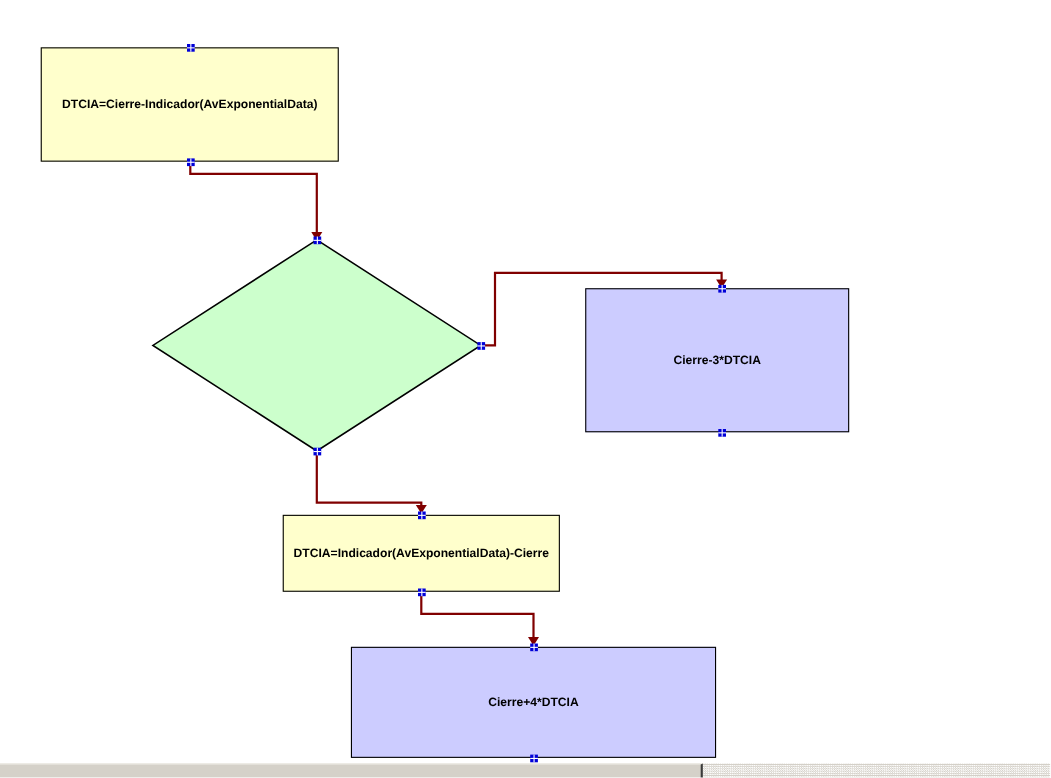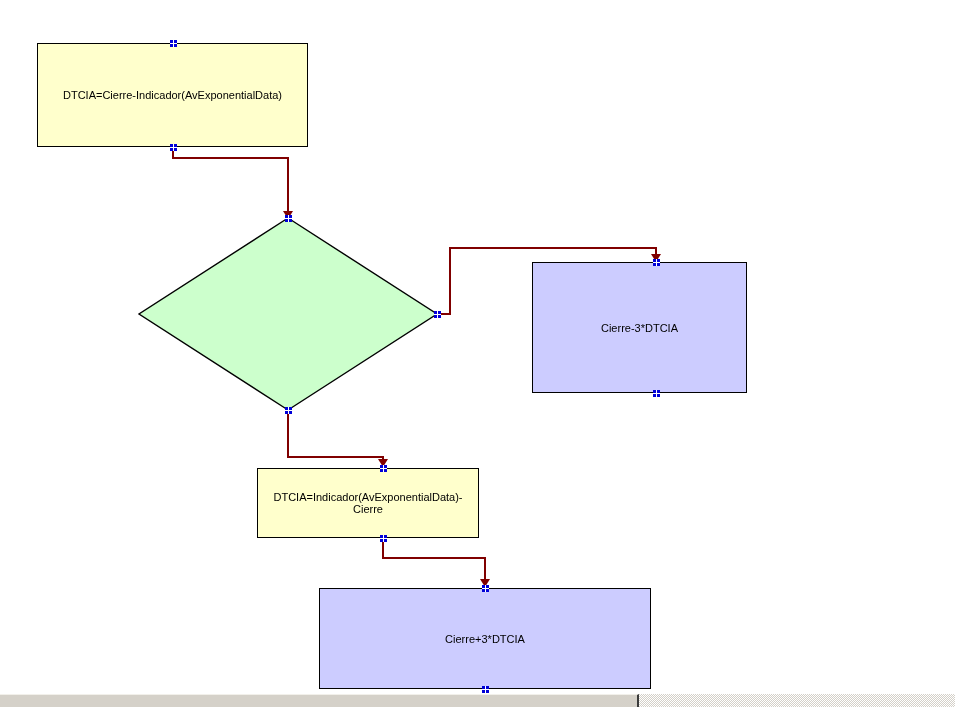--- a/index.html
+++ b/index.html
@@ -22,27 +22,28 @@
     pointer-events: none;
   }
   .node {
     position: absolute;
     border: 1.5px solid #000;
     display: flex;
     align-items: center;
     justify-content: center;
     text-align: center;
     z-index: 1;
+    font-weight: bold;
   }
   .node span { display: block; padding: 0 4px; }
   .process { background: #ffffcc; }
   .output  { background: #ccccff; }
   #node-calc-down { left: 37px;  top: 43px;  width: 271px; height: 104px; }
-  #node-band-lower{ left: 532px; top: 262px; width: 215px; height: 131px; }
-  #node-calc-up   { left: 257px; top: 468px; width: 222px; height: 70px;  }
+  #node-band-lower{ left: 532px; top: 262px; width: 240px; height: 131px; }
+  #node-calc-up   { left: 257px; top: 468px; width: 252px; height: 70px;  }
   #node-band-upper{ left: 319px; top: 588px; width: 332px; height: 101px; }
   #diamond-label {
     position: absolute;
     left: 139px; top: 303px; width: 298px; height: 22px;
     display: flex; align-items: center; justify-content: center;
     text-align: center;
     z-index: 3;
   }
   .handle {
     position: absolute;
@@ -109,21 +110,21 @@
 
   <div class="node output" id="node-band-lower">
     <span>Cierre-3*DTCIA</span>
   </div>
 
   <div class="node process" id="node-calc-up">
     <span>DTCIA=Indicador(AvExponentialData)-Cierre</span>
   </div>
 
   <div class="node output" id="node-band-upper">
-    <span>Cierre+3*DTCIA</span>
+    <span>Cierre+4*DTCIA</span>
   </div>
 
 
   <div class="handle" style="left:170px; top:40px;"></div>
   <div class="handle" style="left:170px; top:144px;"></div>
   <div class="handle" style="left:285px; top:215px;"></div>
   <div class="handle" style="left:434px; top:311px;"></div>
   <div class="handle" style="left:285px; top:407px;"></div>
   <div class="handle" style="left:653px; top:259px;"></div>
   <div class="handle" style="left:653px; top:390px;"></div>

